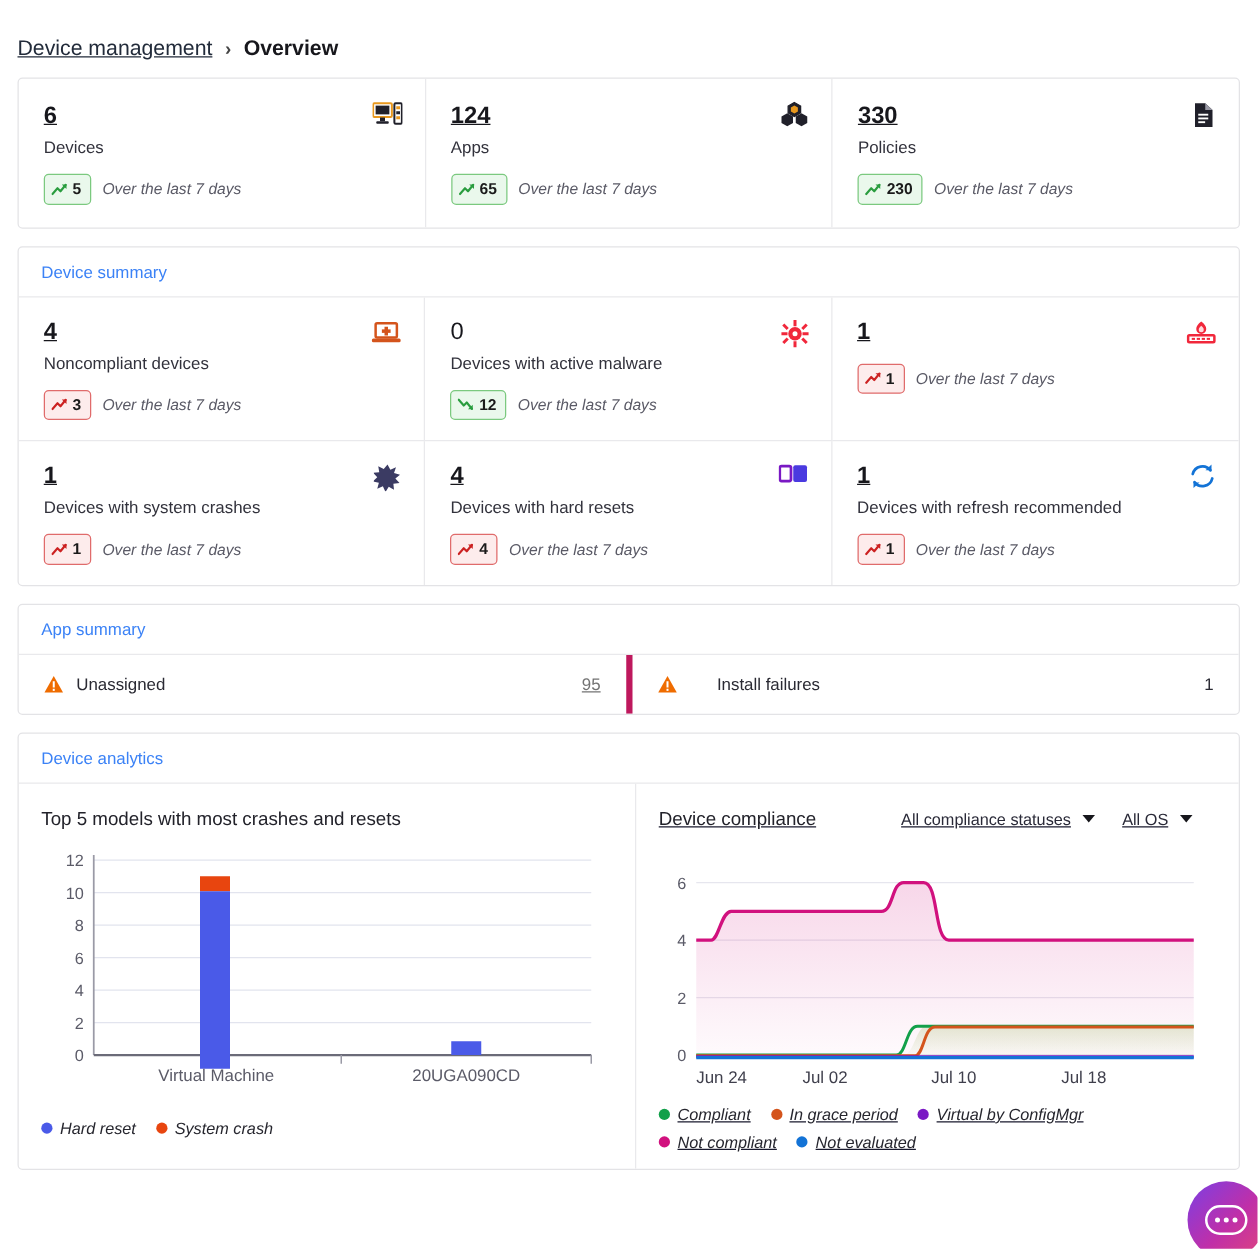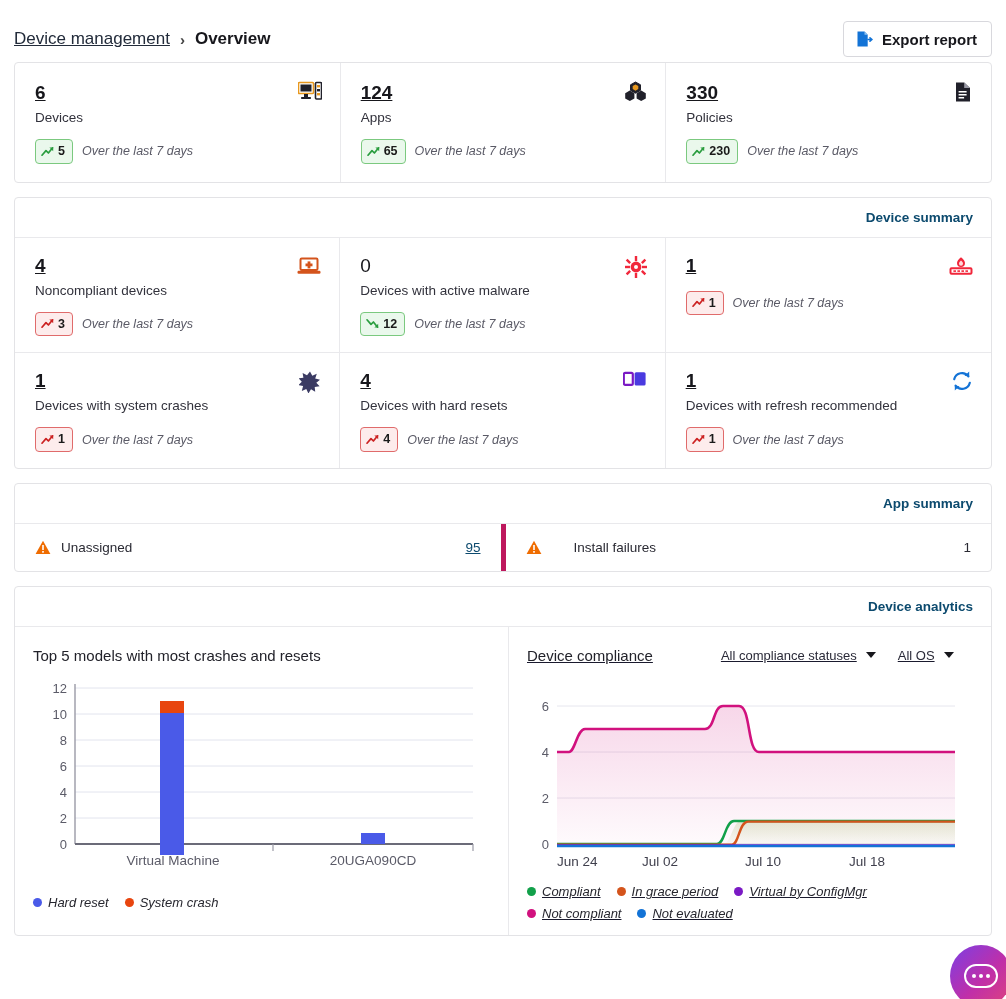--- a/index.html
+++ b/index.html
@@ -37,23 +37,22 @@
   
   .card {
     margin: 0 14px 14px 14px;
     border: 1px solid #e3e3e6;
     border-radius: 4px;
     background: #fff;
     overflow: hidden;
   }
   .card-head {
     padding: 12px 18px;
-    font-size: 13.5px; font-weight: 700; color: #0c4a6e;
+    font-size: 13.5px; font-weight: 400; color: #3b82f6;
     border-bottom: 1px solid #e9e9ec;
-    text-align: right;
   }
 
   
   .tiles { display: flex; }
   .tile {
     flex: 1 1 0; padding: 20px 20px 18px 20px;
     position: relative; min-height: 116px;
   }
   .tile + .tile { border-left: 1px solid #e9e9ec; }
   .tile-num {
@@ -87,21 +86,21 @@
 
   
   .app-row { display: flex; }
   .app-cell {
     flex: 1 1 0; display: flex; align-items: center;
     padding: 16px 20px; gap: 10px; font-size: 13.5px; color: #2a2a33;
   }
   .app-cell + .app-cell { border-left: 5px solid #be185d; gap: 32px; }
   .app-cell .spacer { flex: 1 1 auto; }
   .app-val-link {
-    color: #0c4a6e; text-decoration: underline; font-size: 13.5px; cursor: pointer;
+    color: #737373; text-decoration: underline; font-size: 13.5px; cursor: pointer;
   }
   .app-val { font-size: 13.5px; color: #2a2a33; }
 
   
   .analytics-body { display: flex; }
   .an-left { width: 494px; padding: 20px 18px 14px 18px; border-right: 1px solid #e9e9ec; }
   .an-right { flex: 1 1 auto; padding: 20px 18px 14px 18px; text-decoration: underline; }
   .an-title { font-size: 15px; color: #22222a; margin-bottom: 6px; }
   .an-head-row { display: flex; align-items: center; }
   .dropdown {
@@ -136,30 +135,20 @@
 </head>
 <body>
 
 <div class="page">
 
   <div class="header">
     <div class="breadcrumb">
       <span class="bc-link">Device management</span>
       <span class="bc-sep">›</span>
       <span class="bc-current">Overview</span>
-    </div>
-    <div class="export-btn">
-      <span>
-        <svg width="18" height="18" viewBox="0 0 18 18">
-          <path d="M2.5 1.5h7l3.2 3.2v11.8h-10.2z" fill="#1373d6"></path>
-          <path d="M9.5 1.5l3.2 3.2h-3.2z" fill="#8fc2f0"></path>
-          <path d="M13 9.5h3.6M15 7.8l2 1.7-2 1.7" stroke="#1373d6" stroke-width="1.6" fill="none" stroke-linecap="round" stroke-linejoin="round"></path>
-        </svg>
-      </span>
-      <span>Export report</span>
     </div>
   </div>
 
   <div class="card">
     <div class="tiles">
 
       <div class="tile">
         <span class="tile-num">6</span>
         <div class="tile-label">Devices</div>
         <div class="tile-icon">

